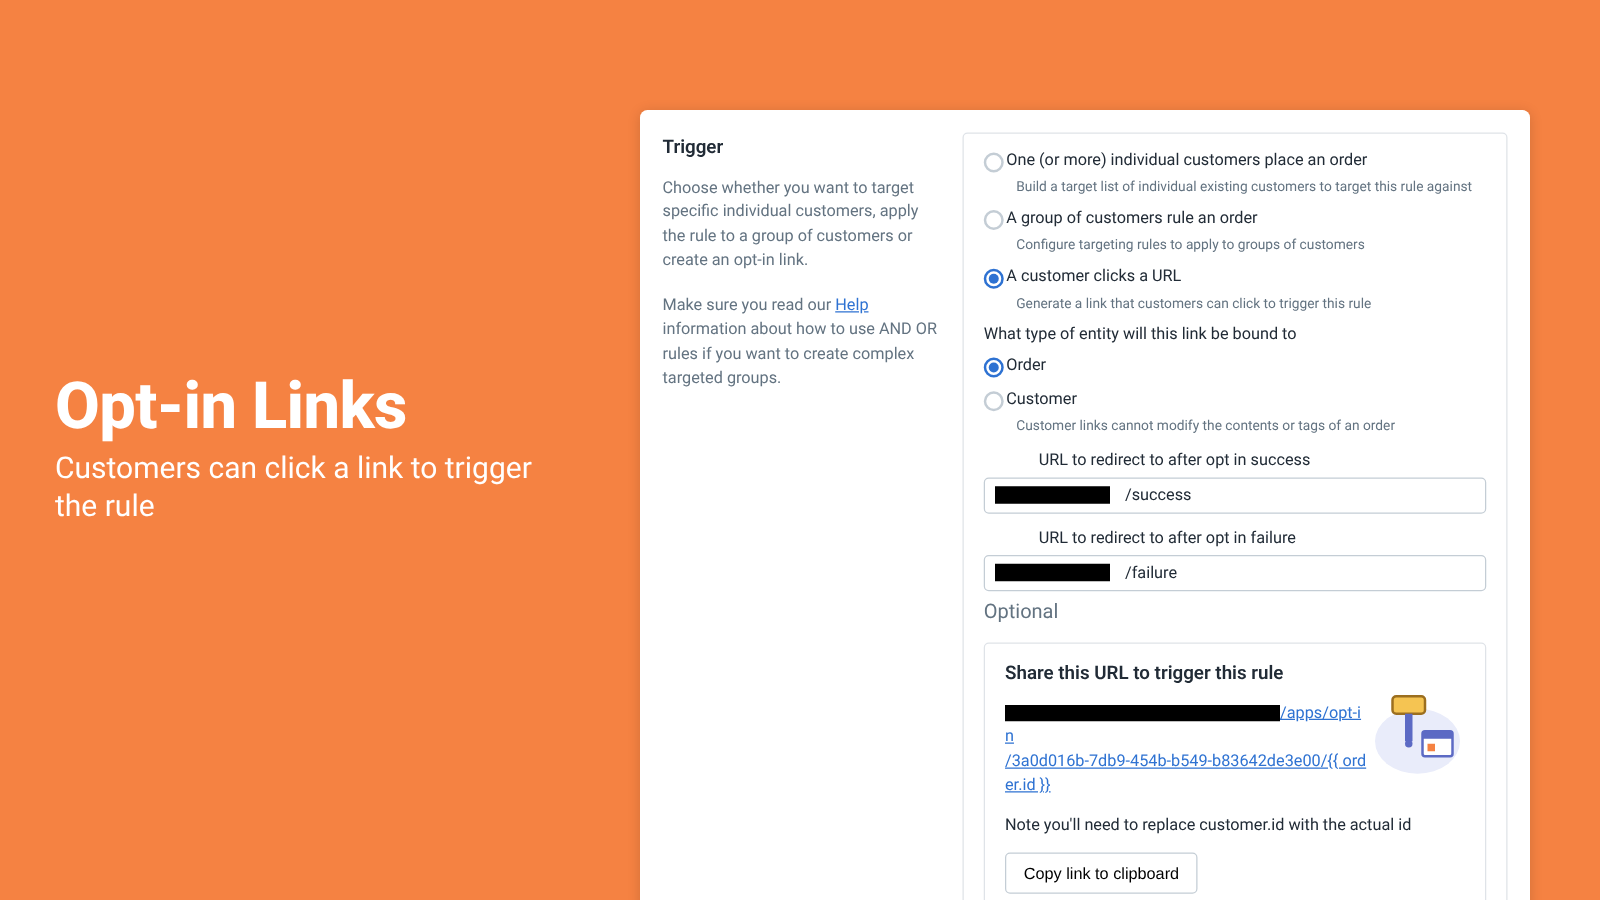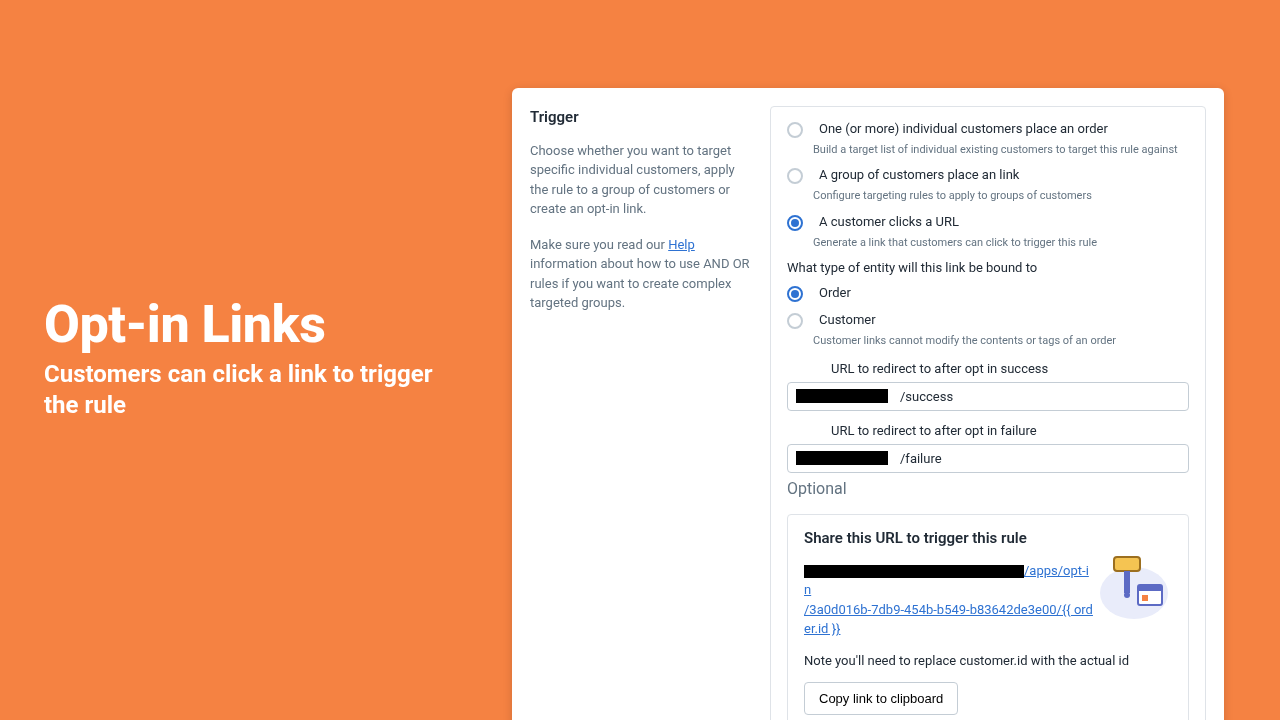--- a/index.html
+++ b/index.html
@@ -18,21 +18,21 @@
     max-width: 420px;
   }
   .hero h1 {
     font-size: 52px;
     font-weight: 800;
     line-height: 1.05;
     letter-spacing: -0.5px;
   }
   .hero p {
     font-size: 24px;
-    font-weight: 700;
+    font-weight: 400;
     line-height: 1.3;
     margin-top: 6px;
   }
   .panel {
     position: absolute;
     left: 512px;
     top: 88px;
     width: 712px;
     background: #ffffff;
     border-radius: 6px;
@@ -59,21 +59,21 @@
     flex: 1;
     border: 1px solid #dfe3e8;
     border-radius: 4px;
     padding: 14px 16px 16px 16px;
     font-size: 13px;
     color: #212b36;
   }
   .radio-row {
     display: flex;
     align-items: flex-start;
-    gap: 16px;
+    gap: 2px;
     margin-bottom: 4px;
   }
   .radio {
     width: 16px; height: 16px;
     border: 2px solid #c4cdd5;
     border-radius: 50%;
     flex-shrink: 0;
     margin-top: 1px;
     position: relative;
     cursor: pointer;
@@ -196,21 +196,21 @@
   <div class="right-col">
 
     <div class="radio-row">
       <span class="radio"></span>
       <span class="radio-label">One (or more) individual customers place an order</span>
     </div>
     <div class="radio-help">Build a target list of individual existing customers to target this rule against</div>
 
     <div class="radio-row">
       <span class="radio"></span>
-      <span class="radio-label">A group of customers place an link</span>
+      <span class="radio-label">A group of customers rule an order</span>
     </div>
     <div class="radio-help">Configure targeting rules to apply to groups of customers</div>
 
     <div class="radio-row">
       <span class="radio selected"></span>
       <span class="radio-label">A customer clicks a URL</span>
     </div>
     <div class="radio-help">Generate a link that customers can click to trigger this rule</div>
 
     <div class="section-q">What type of entity will this link be bound to</div>

